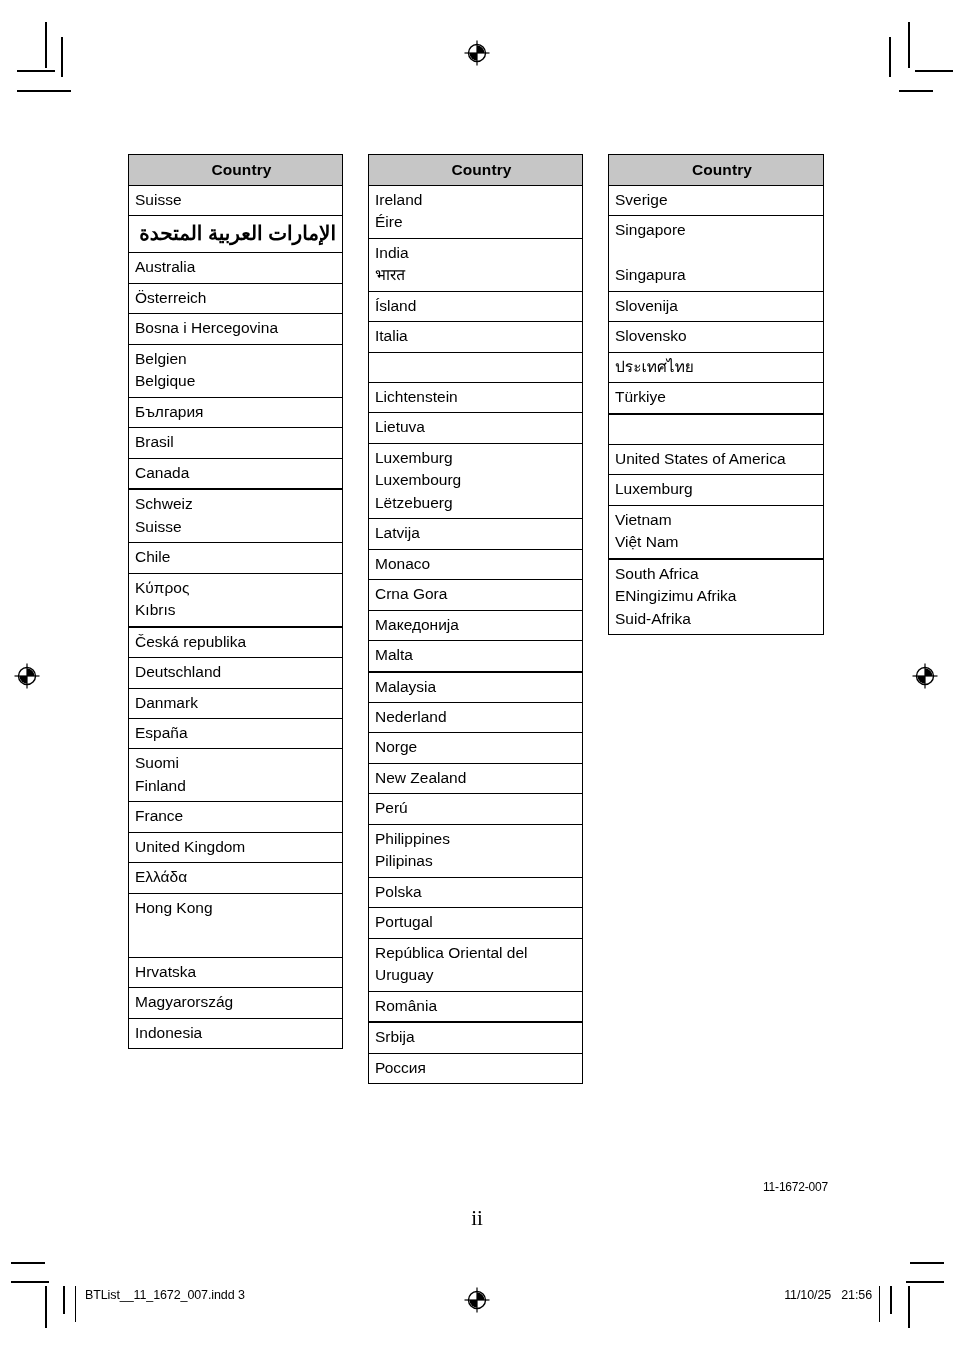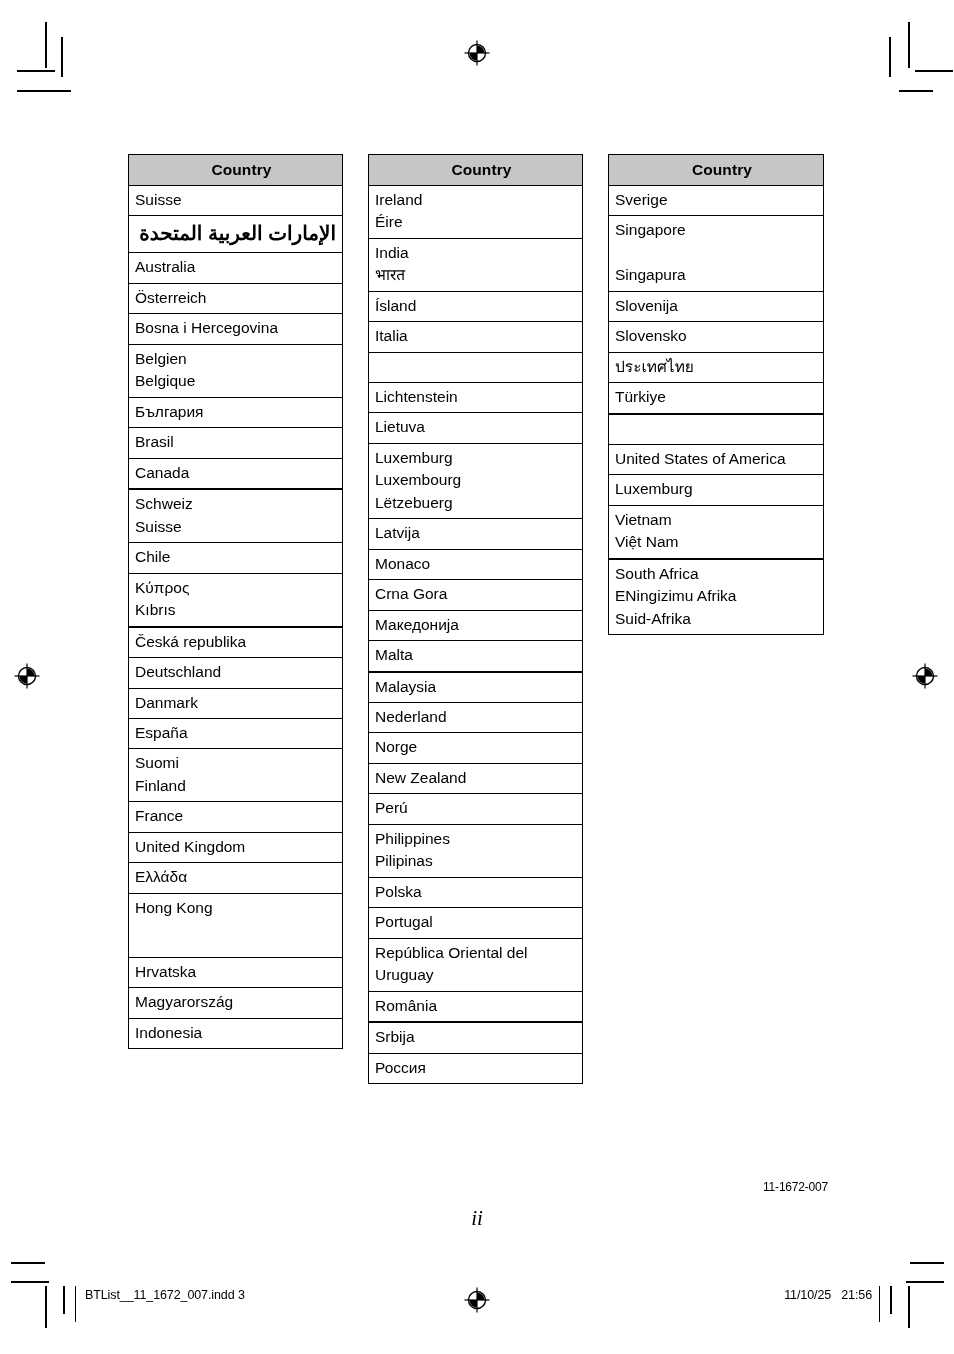--- a/index.html
+++ b/index.html
@@ -82,21 +82,20 @@
     font-size: 12px;
     letter-spacing: -0.2px;
   }
   .folio {
     position: absolute;
     left: 0; right: 0;
     top: 1206px;
     text-align: center;
     font-size: 21px;
     font-family: "Liberation Serif", serif;
-    font-style: italic;
   }
   .slug-left {
     position: absolute;
     left: 85px;
     top: 1288px;
     font-size: 12.5px;
     letter-spacing: -0.1px;
     text-align: center;
   }
   .slug-right {

